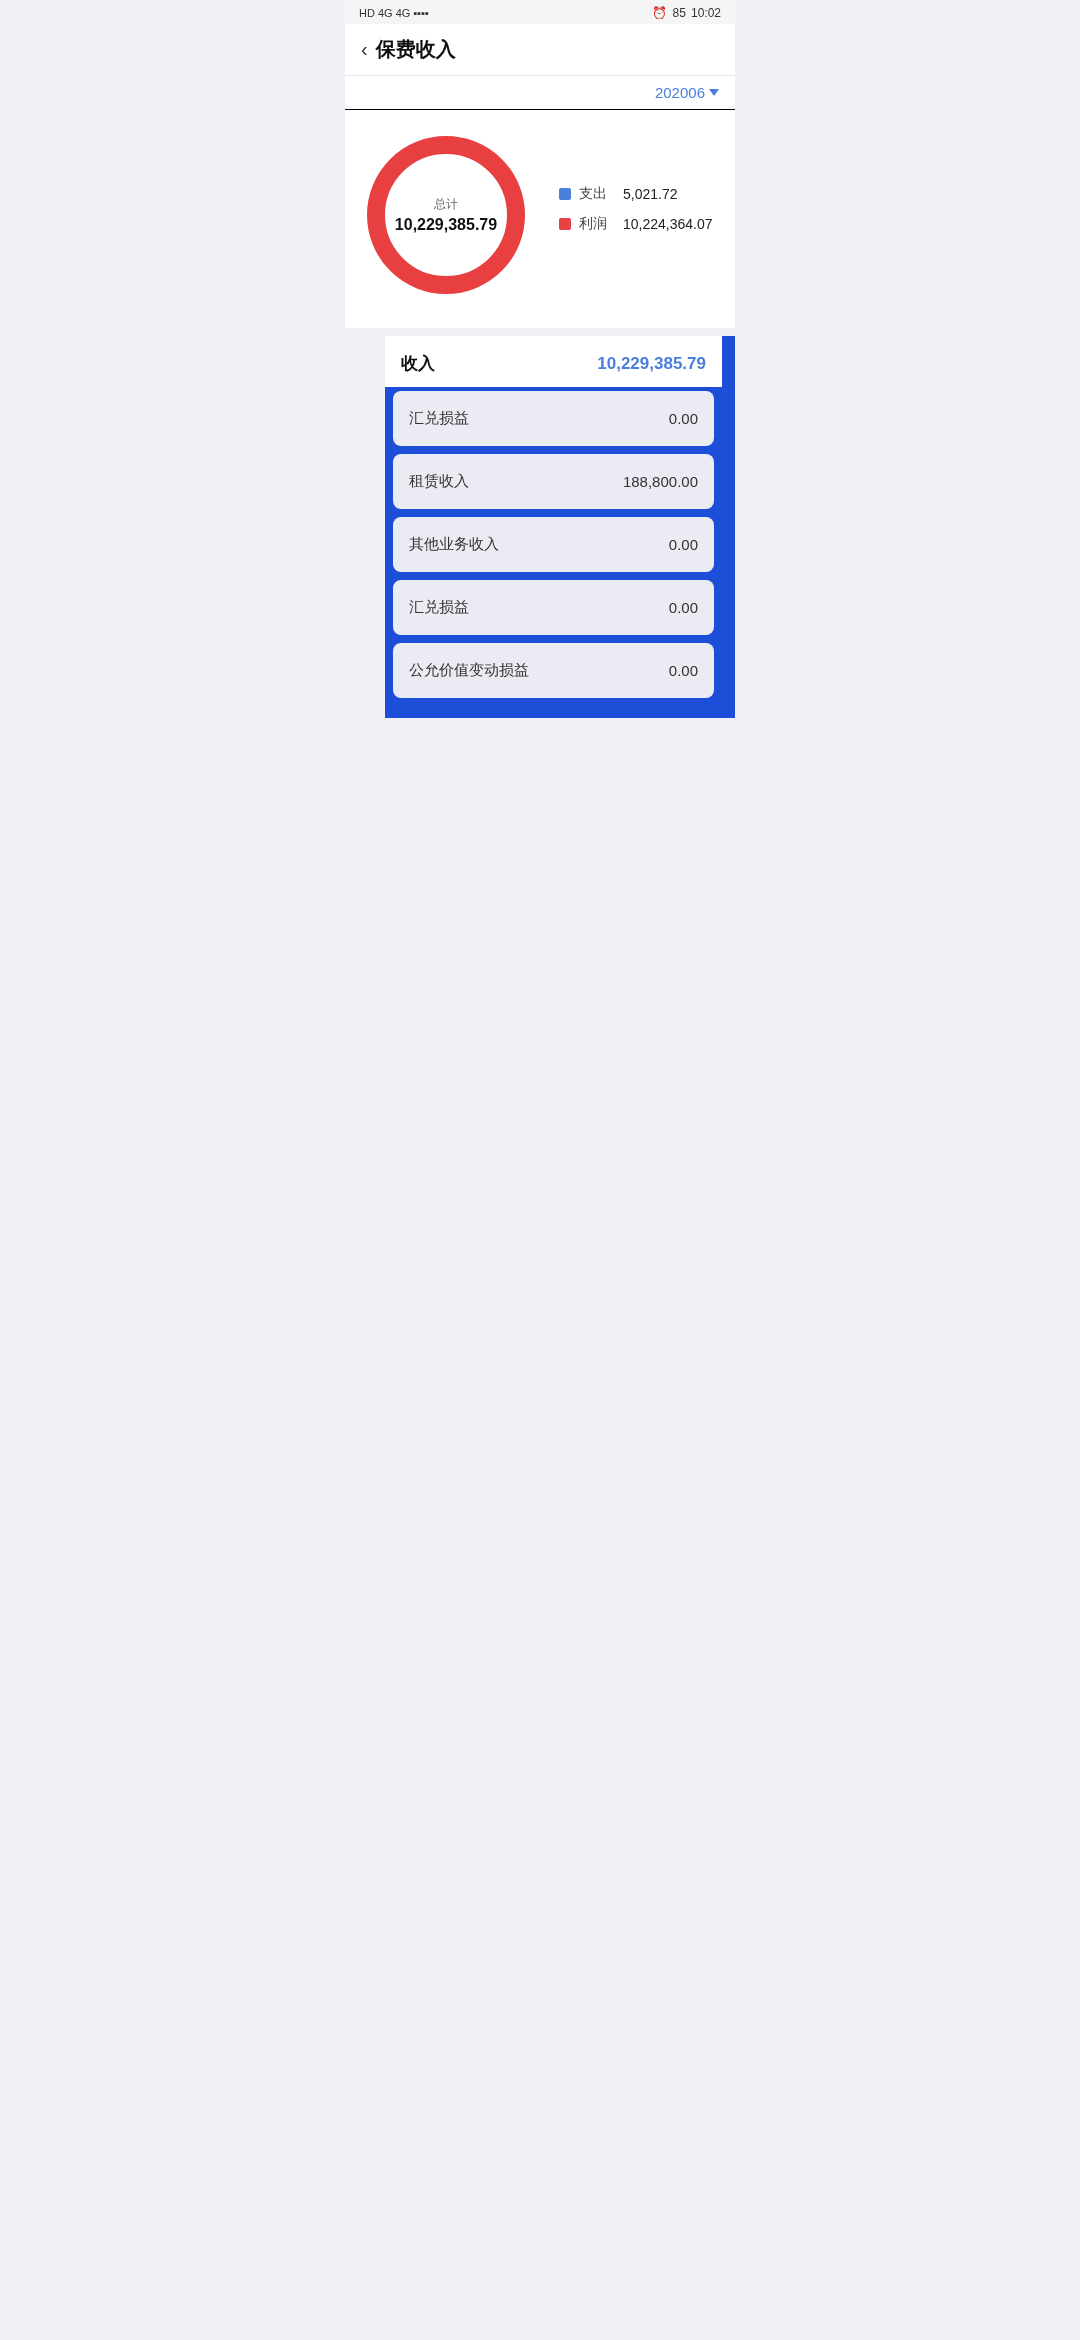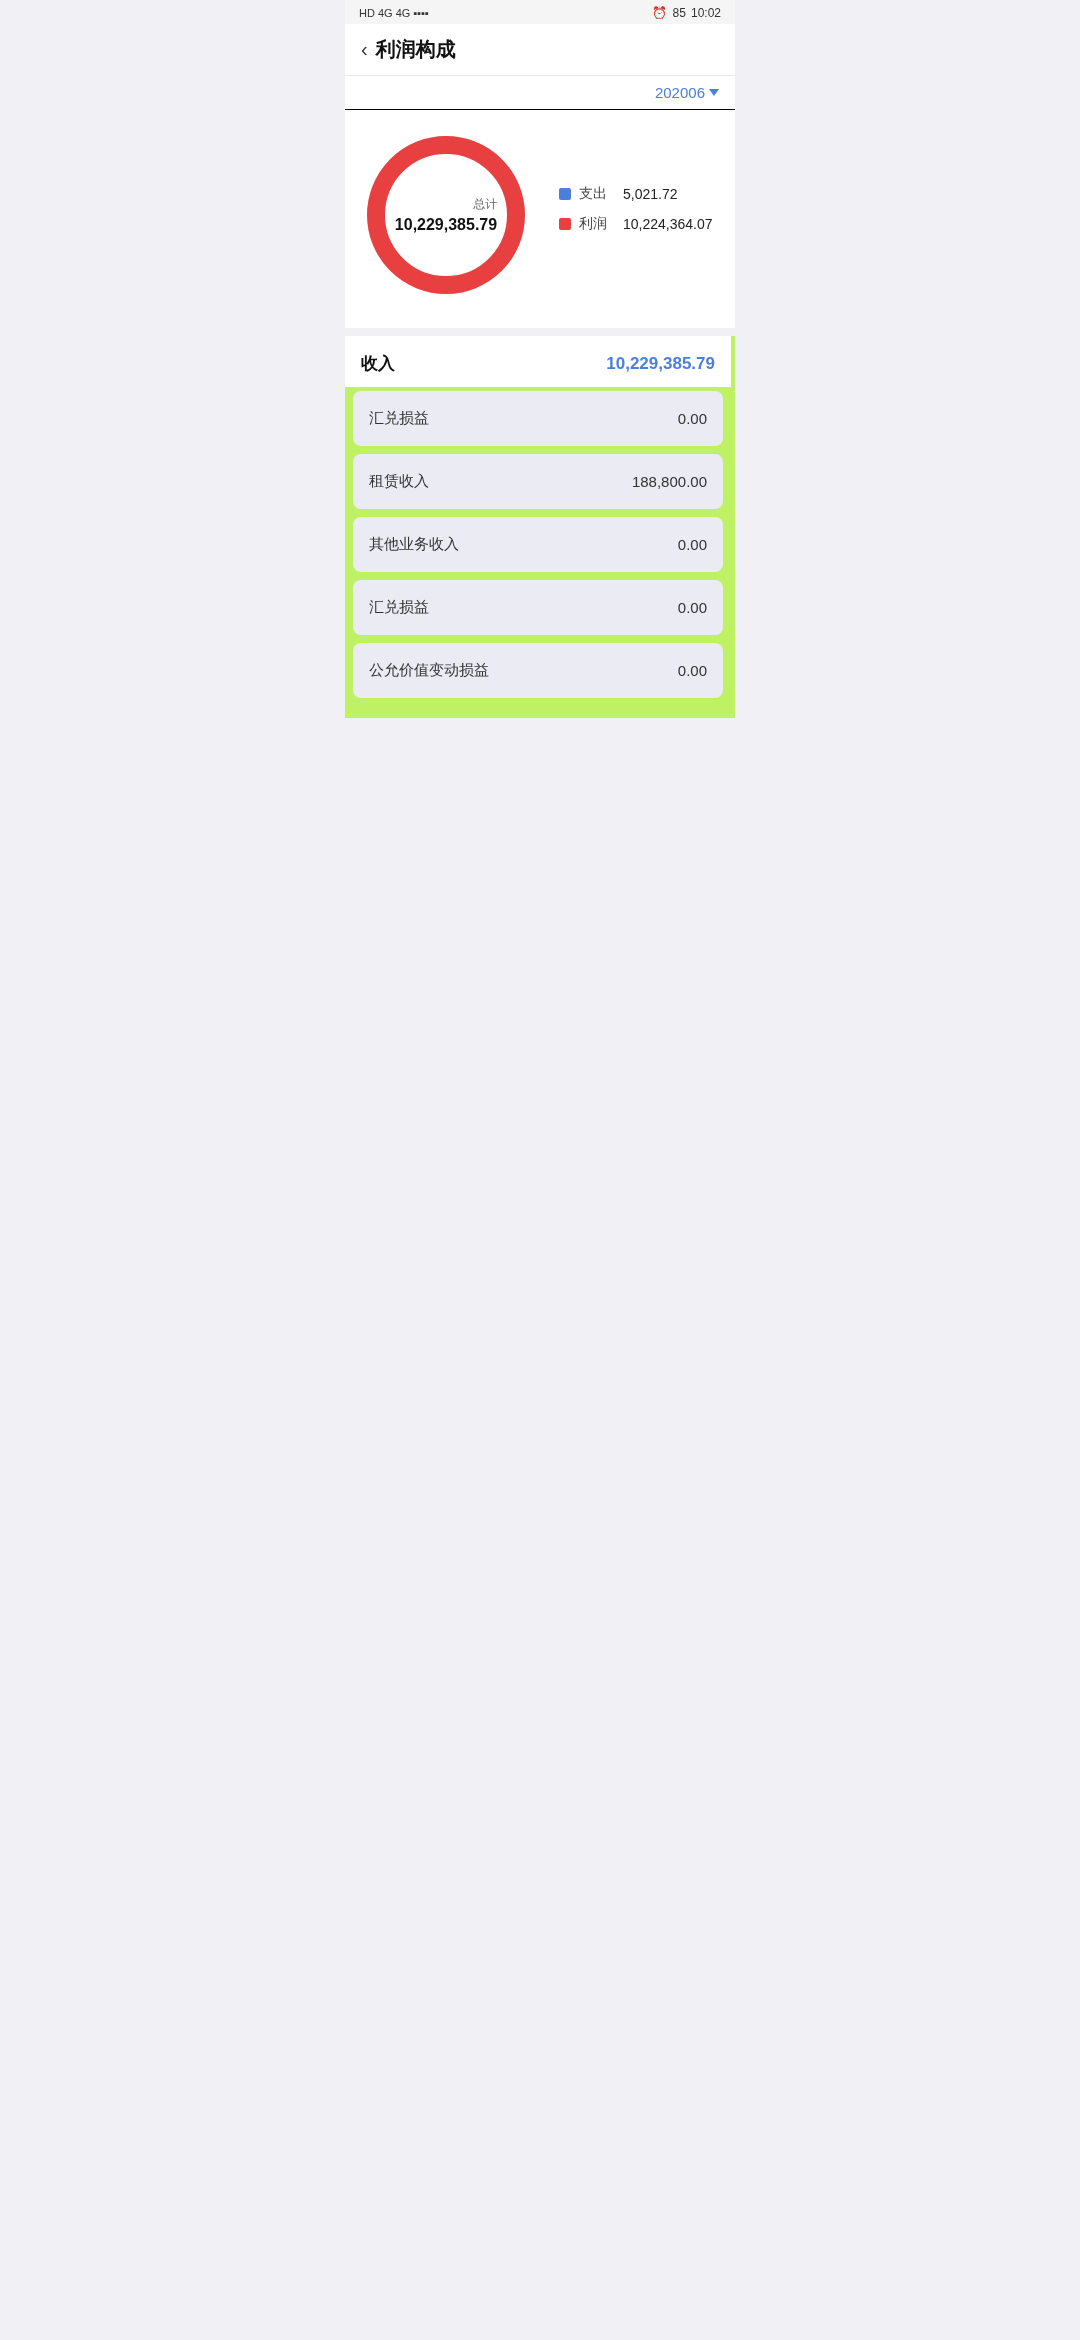--- a/index.html
+++ b/index.html
@@ -108,21 +108,20 @@
       width: 100%; height: 100%;
     }
     .donut-center {
       text-align: center;
       z-index: 1;
     }
     .donut-label {
       font-size: 12px;
       color: #666;
       margin-bottom: 3px;
-      text-align: right;
     }
     .donut-value {
       font-size: 16px;
       font-weight: 600;
       color: #111;
     }
     .legend {
       flex: 1;
     }
     .legend-item {
@@ -189,22 +188,23 @@
       font-size: 15px;
       color: #333;
     }
     .row-value {
       font-size: 15px;
       color: #333;
       font-weight: 500;
     }
 
     .rows-container {
-      background: #bef264;
-      padding: 0 4px 12px 0;
+      background: #1d4ed8;
+      padding: 0 13px 12px 0;
+      margin-left: 40px;
     }
     .rows-inner {
       padding: 4px 0 0 0;
     }
   </style>
 </head>
 <body>
 
 <div class="status-bar">
   <div class="status-left">
@@ -212,21 +212,21 @@
   </div>
   <div class="status-right">
     <span>⏰</span>
     <span>85</span>
     <span>10:02</span>
   </div>
 </div>
 
 <div class="nav-bar">
   <span class="back-btn">‹</span>
-  <span class="nav-title">利润构成</span>
+  <span class="nav-title">保费收入</span>
 </div>
 
 <div class="period-selector">
   <div class="period-btn">
     <span>202006</span>
     <span class="chevron-down"></span>
   </div>
 </div>
 
 <div class="chart-section">

